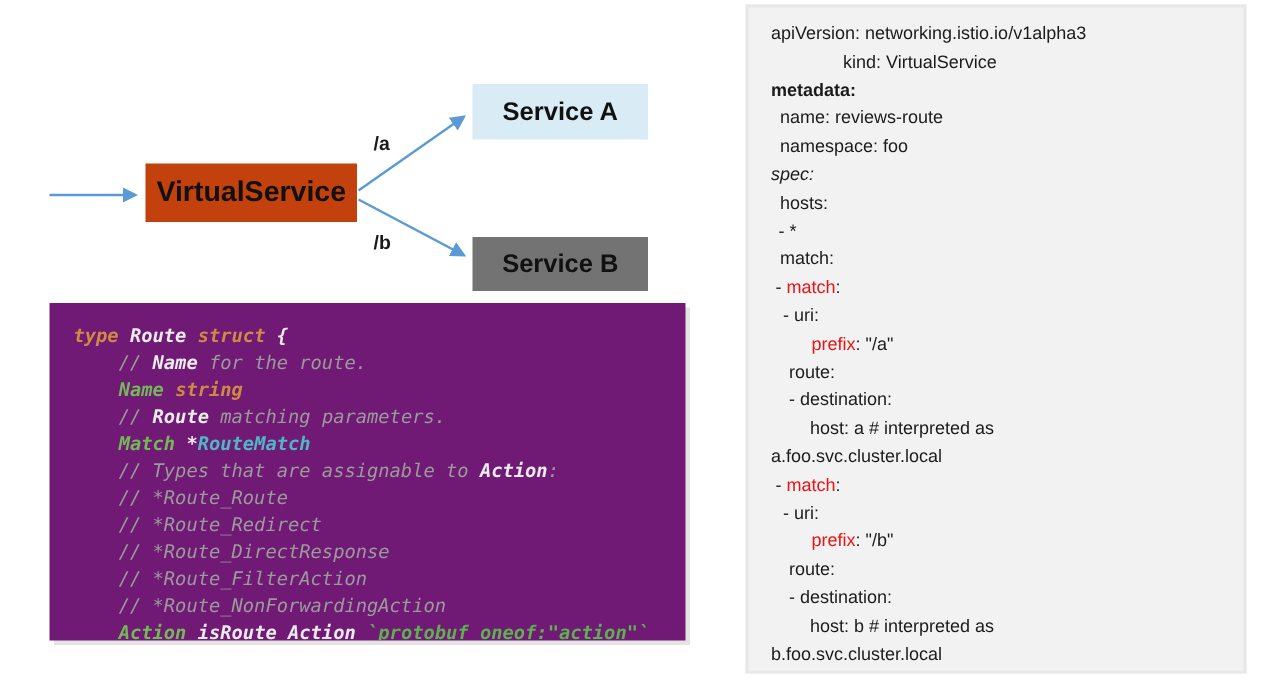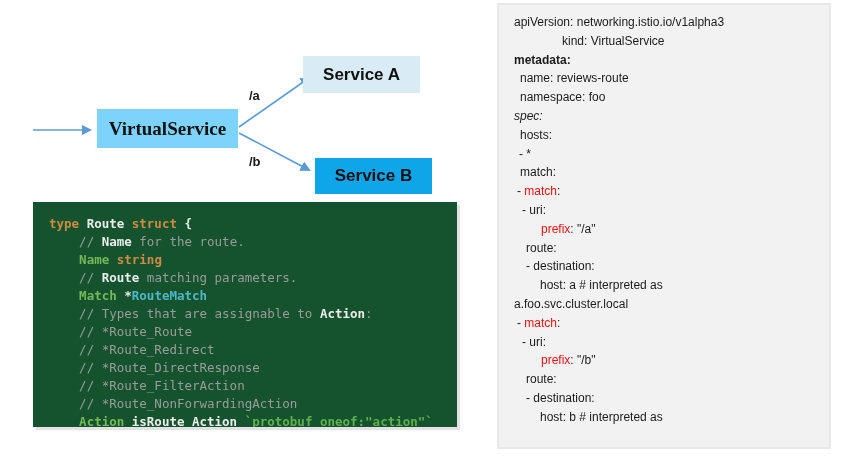--- a/index.html
+++ b/index.html
@@ -7,21 +7,21 @@
     position:relative;width:844px;height:457px;background:#ffffff;overflow:hidden;
     font-family:"Liberation Sans",sans-serif;
   }
   
   .arrow-layer{position:absolute;left:0;top:0;width:844px;height:457px;pointer-events:none;}
   .node{
     position:absolute;display:flex;align-items:center;justify-content:center;
     color:#111;font-weight:700;
   }
   .node-vs{left:97px;top:109px;width:141px;height:39px;font-size:19px;background:#b6d9e6;}
-  .node-a{left:303px;top:56px;width:117px;height:37px;font-size:17px;background:#d9ecf5;}
+  .node-a{left:315px;top:56px;width:117px;height:37px;font-size:17px;background:#d9ecf5;}
   .node-b{left:315px;top:158px;width:117px;height:36px;font-size:17px;background:#9cc05c;}
   .edge-label{
     position:absolute;font-size:13px;font-weight:600;color:#1a1a1a;
   }
   .edge-label-a{left:249px;top:88px;}
   .edge-label-b{left:249px;top:154px;}
   
   .codeblock{
     position:absolute;left:33px;top:202px;width:424px;height:225px;
     background:#3f3f3f;box-shadow:3px 3px 0 #e3e3e3;box-sizing:border-box;
@@ -59,27 +59,27 @@
     <defs>
       <marker id="arrowhead" viewBox="0 0 10 10" refX="8" refY="5" markerWidth="6.5" markerHeight="6.5" orient="auto">
         <path d="M0,0 L10,5 L0,10 z" class="ah" fill="#5b9bd5"></path>
       </marker>
     </defs>
     <line x1="33" y1="130" x2="90" y2="130" stroke-width="1.6" marker-end="url(#arrowhead)" stroke="#5b9bd5"></line>
     <line x1="239" y1="127" x2="309" y2="78" stroke-width="1.6" marker-end="url(#arrowhead)" stroke="#5b9bd5"></line>
     <line x1="239" y1="133" x2="309" y2="170" stroke-width="1.6" marker-end="url(#arrowhead)" stroke="#5b9bd5"></line>
   </svg>
 
-  <div class="node node-vs" style="background: #7dd3fc; font-family: Liberation Serif, serif;">VirtualService</div>
+  <div class="node node-vs" style="background: #c2410c;">VirtualService</div>
   <div class="node node-a" style="background: rgb(217, 236, 245);">Service A</div>
-  <div class="node node-b" style="background: #0ea5e9;">Service B</div>
+  <div class="node node-b" style="background: #737373;">Service B</div>
   <div class="edge-label edge-label-a">/a</div>
   <div class="edge-label edge-label-b">/b</div>
 
-  <div class="codeblock" style="background: #14532d;">
+  <div class="codeblock" style="background: #701a75; font-style: italic;">
     <pre><div><span class="tok-k">type </span><span class="tok-w">Route </span><span class="tok-k">struct </span><span class="tok-w">{</span></div><div><span class="tok-c">    // </span><span class="tok-cw">Name</span><span class="tok-c"> for the route.</span></div><div><span class="tok-w">    </span><span class="tok-g">Name</span><span class="tok-w"> </span><span class="tok-k">string</span></div><div><span class="tok-c">    // </span><span class="tok-cw">Route</span><span class="tok-c"> matching parameters.</span></div><div><span class="tok-w">    </span><span class="tok-g">Match</span><span class="tok-w"> *</span><span class="tok-t">RouteMatch</span></div><div><span class="tok-c">    // Types that are assignable to </span><span class="tok-cw">Action</span><span class="tok-c">:</span></div><div><span class="tok-c">    // *Route_Route</span></div><div><span class="tok-c">    // *Route_Redirect</span></div><div><span class="tok-c">    // *Route_DirectResponse</span></div><div><span class="tok-c">    // *Route_FilterAction</span></div><div><span class="tok-c">    // *Route_NonForwardingAction</span></div><div><span class="tok-w">    </span><span class="tok-g">Action</span><span class="tok-w"> isRoute_Action </span><span class="tok-s">`protobuf_oneof:"action"`</span></div></pre>
   </div>
 
   <div class="yaml-panel" style="background: rgb(242, 242, 242); border-color: rgb(232, 232, 232);">
     <div>
         <div class="yaml-line" style="padding-left: 0px;"><span class="y-b">apiVersion: networking.istio.io/v1alpha3</span></div>
         <div class="yaml-line" style="padding-left: 0px; margin-left: 48px;"><span class="y-b">kind: VirtualService</span></div>
         <div class="yaml-line" style="padding-left: 0px; font-weight: bold;"><span class="y-b">metadata:</span></div>
         <div class="yaml-line" style="padding-left: 6px;"><span class="y-b">name: reviews-route</span></div>
         <div class="yaml-line" style="padding-left: 6px;"><span class="y-b">namespace: foo</span></div>
@@ -93,16 +93,17 @@
         <div class="yaml-line" style="padding-left: 12px;"><span class="y-b">route:</span></div>
         <div class="yaml-line" style="padding-left: 12px;"><span class="y-b">- destination:</span></div>
         <div class="yaml-line" style="padding-left: 26px;"><span class="y-b">host: a # interpreted as</span></div>
         <div class="yaml-line" style="padding-left: 0px;"><span class="y-b">a.foo.svc.cluster.local</span></div>
         <div class="yaml-line" style="padding-left: 3px;"><span class="y-b">- </span><span class="y-r">match</span><span class="y-b">:</span></div>
         <div class="yaml-line" style="padding-left: 8px;"><span class="y-b">- uri:</span></div>
         <div class="yaml-line" style="padding-left: 27px;"><span class="y-r">prefix</span><span class="y-b">: "/b"</span></div>
         <div class="yaml-line" style="padding-left: 12px;"><span class="y-b">route:</span></div>
         <div class="yaml-line" style="padding-left: 12px;"><span class="y-b">- destination:</span></div>
         <div class="yaml-line" style="padding-left: 26px;"><span class="y-b">host: b # interpreted as</span></div>
+        <div class="yaml-line" style="padding-left: 0px;"><span class="y-b">b.foo.svc.cluster.local</span></div>
       </div>
   </div>
 
 </div>
 
 </body></html>

